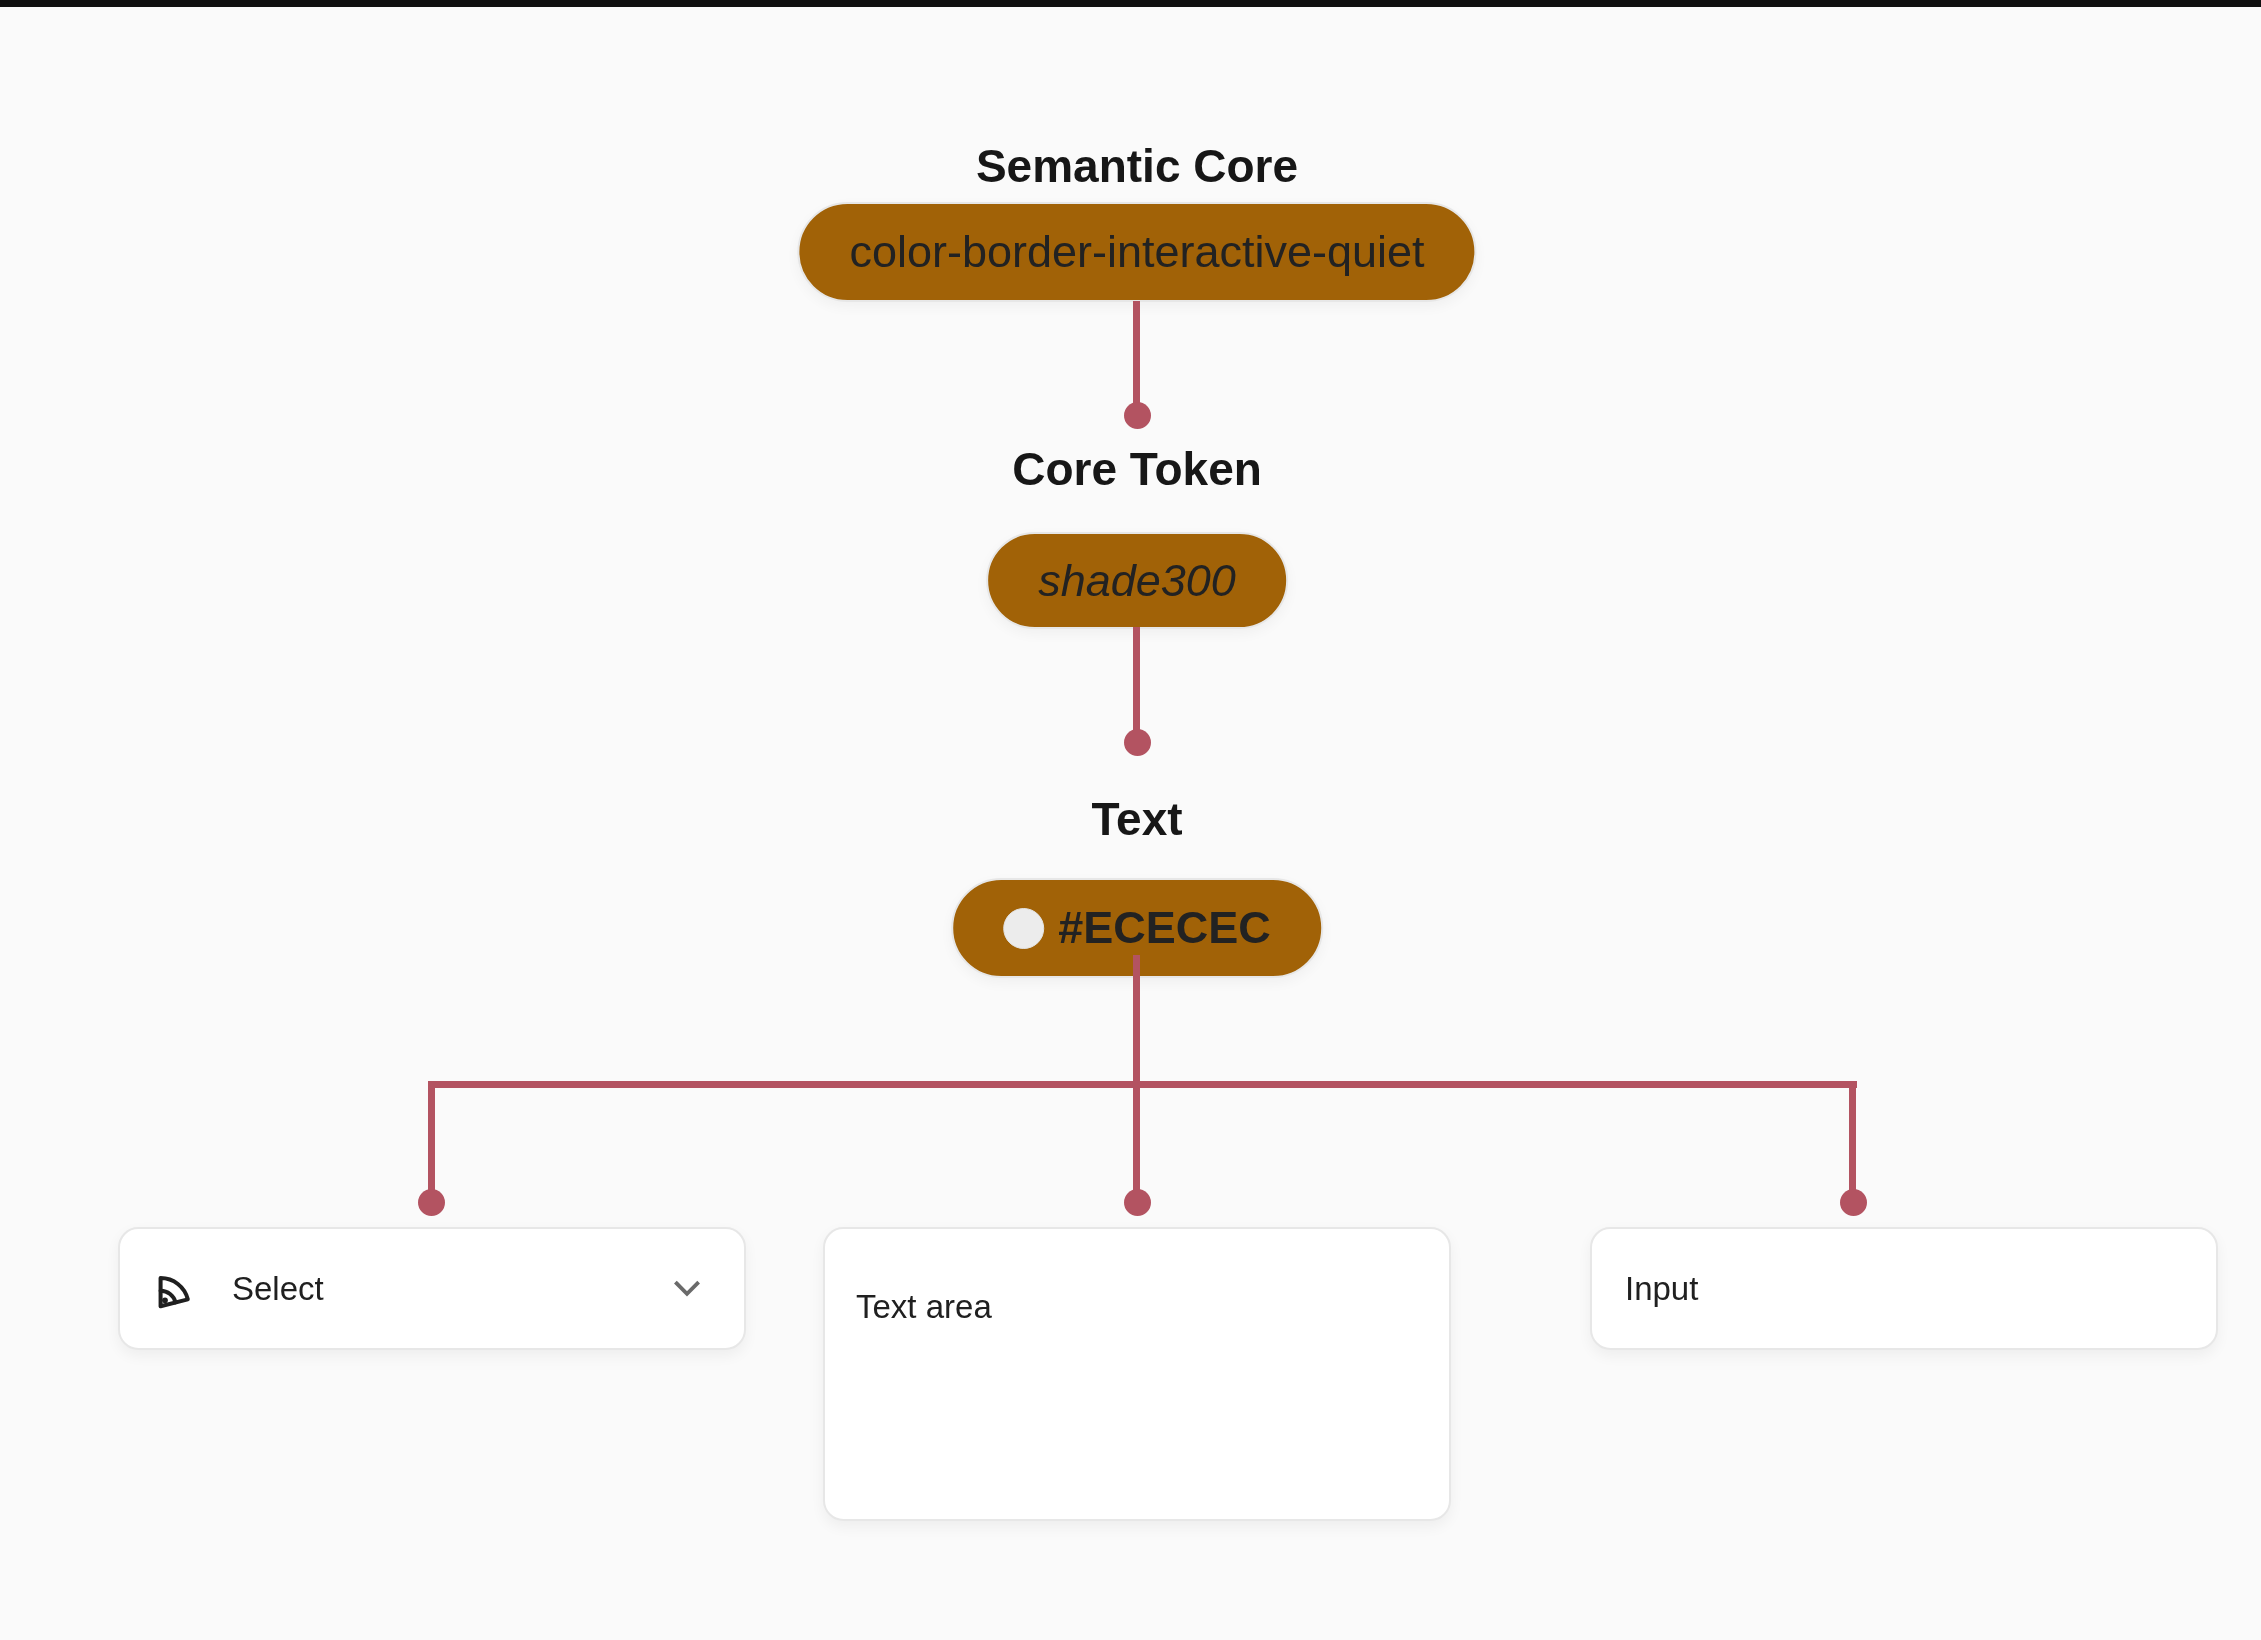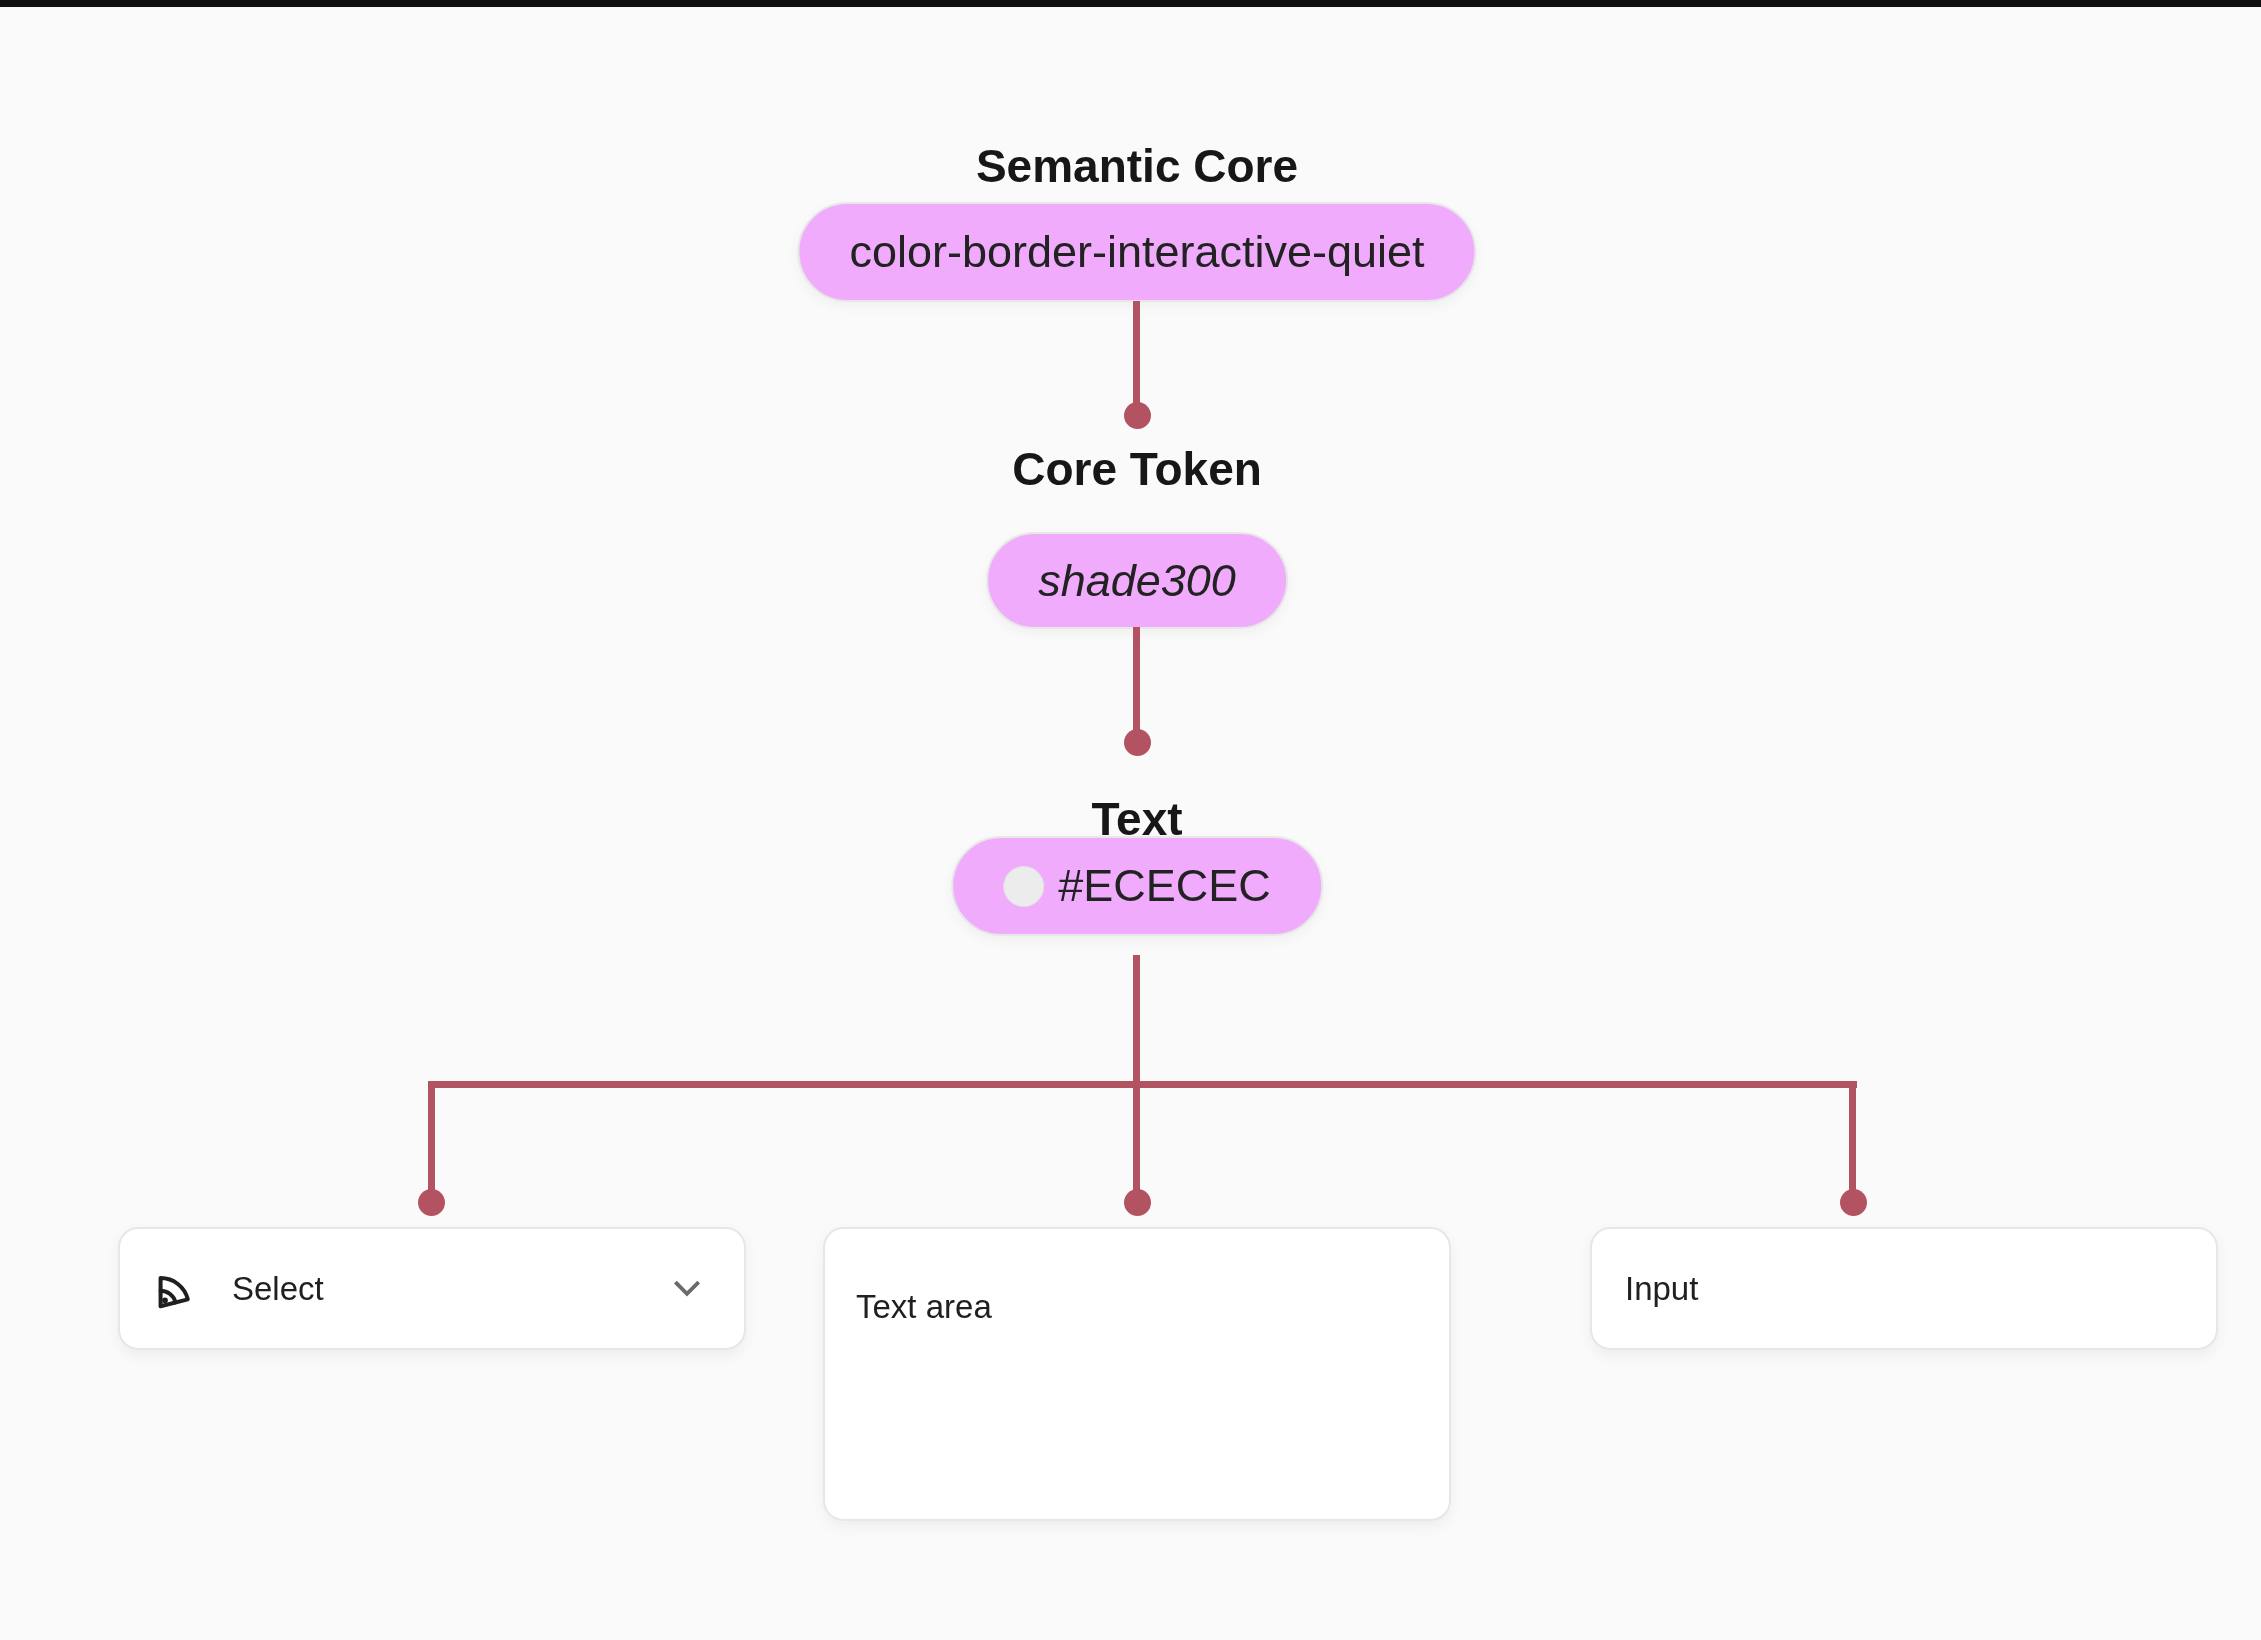--- a/index.html
+++ b/index.html
@@ -51,32 +51,32 @@
   }
   .pill {
     position: absolute;
     left: 1137px;
     transform: translateX(-50%);
     display: flex;
     align-items: center;
     justify-content: center;
     gap: 14px;
     padding: 0 50px;
-    background: #f0abfc;
+    background: #a16207;
     border: 2.4px solid var(--card-border, #E7E7E7);
     border-radius: 784px;
     box-shadow: 0 4.7px 12.6px rgba(0,0,0,0.045);
     font-size: 45px;
     color: #222222;
     white-space: nowrap;
     box-sizing: border-box;
   }
   .pill-1 { top: 202px; height: 100px; }
   .pill-2 { top: 532px; height: 97px; font-style: italic; }
-  .pill-3 { top: 836px; height: 100px; }
+  .pill-3 { top: 878px; height: 100px; font-weight: bold; }
   .swatch {
     width: 41px; height: 41px;
     border-radius: 50%;
     background: var(--swatch, #ECECEC);
     border: 1.6px solid #E3E3E3;
     box-sizing: border-box;
     flex: none;
   }
   
   .card {

